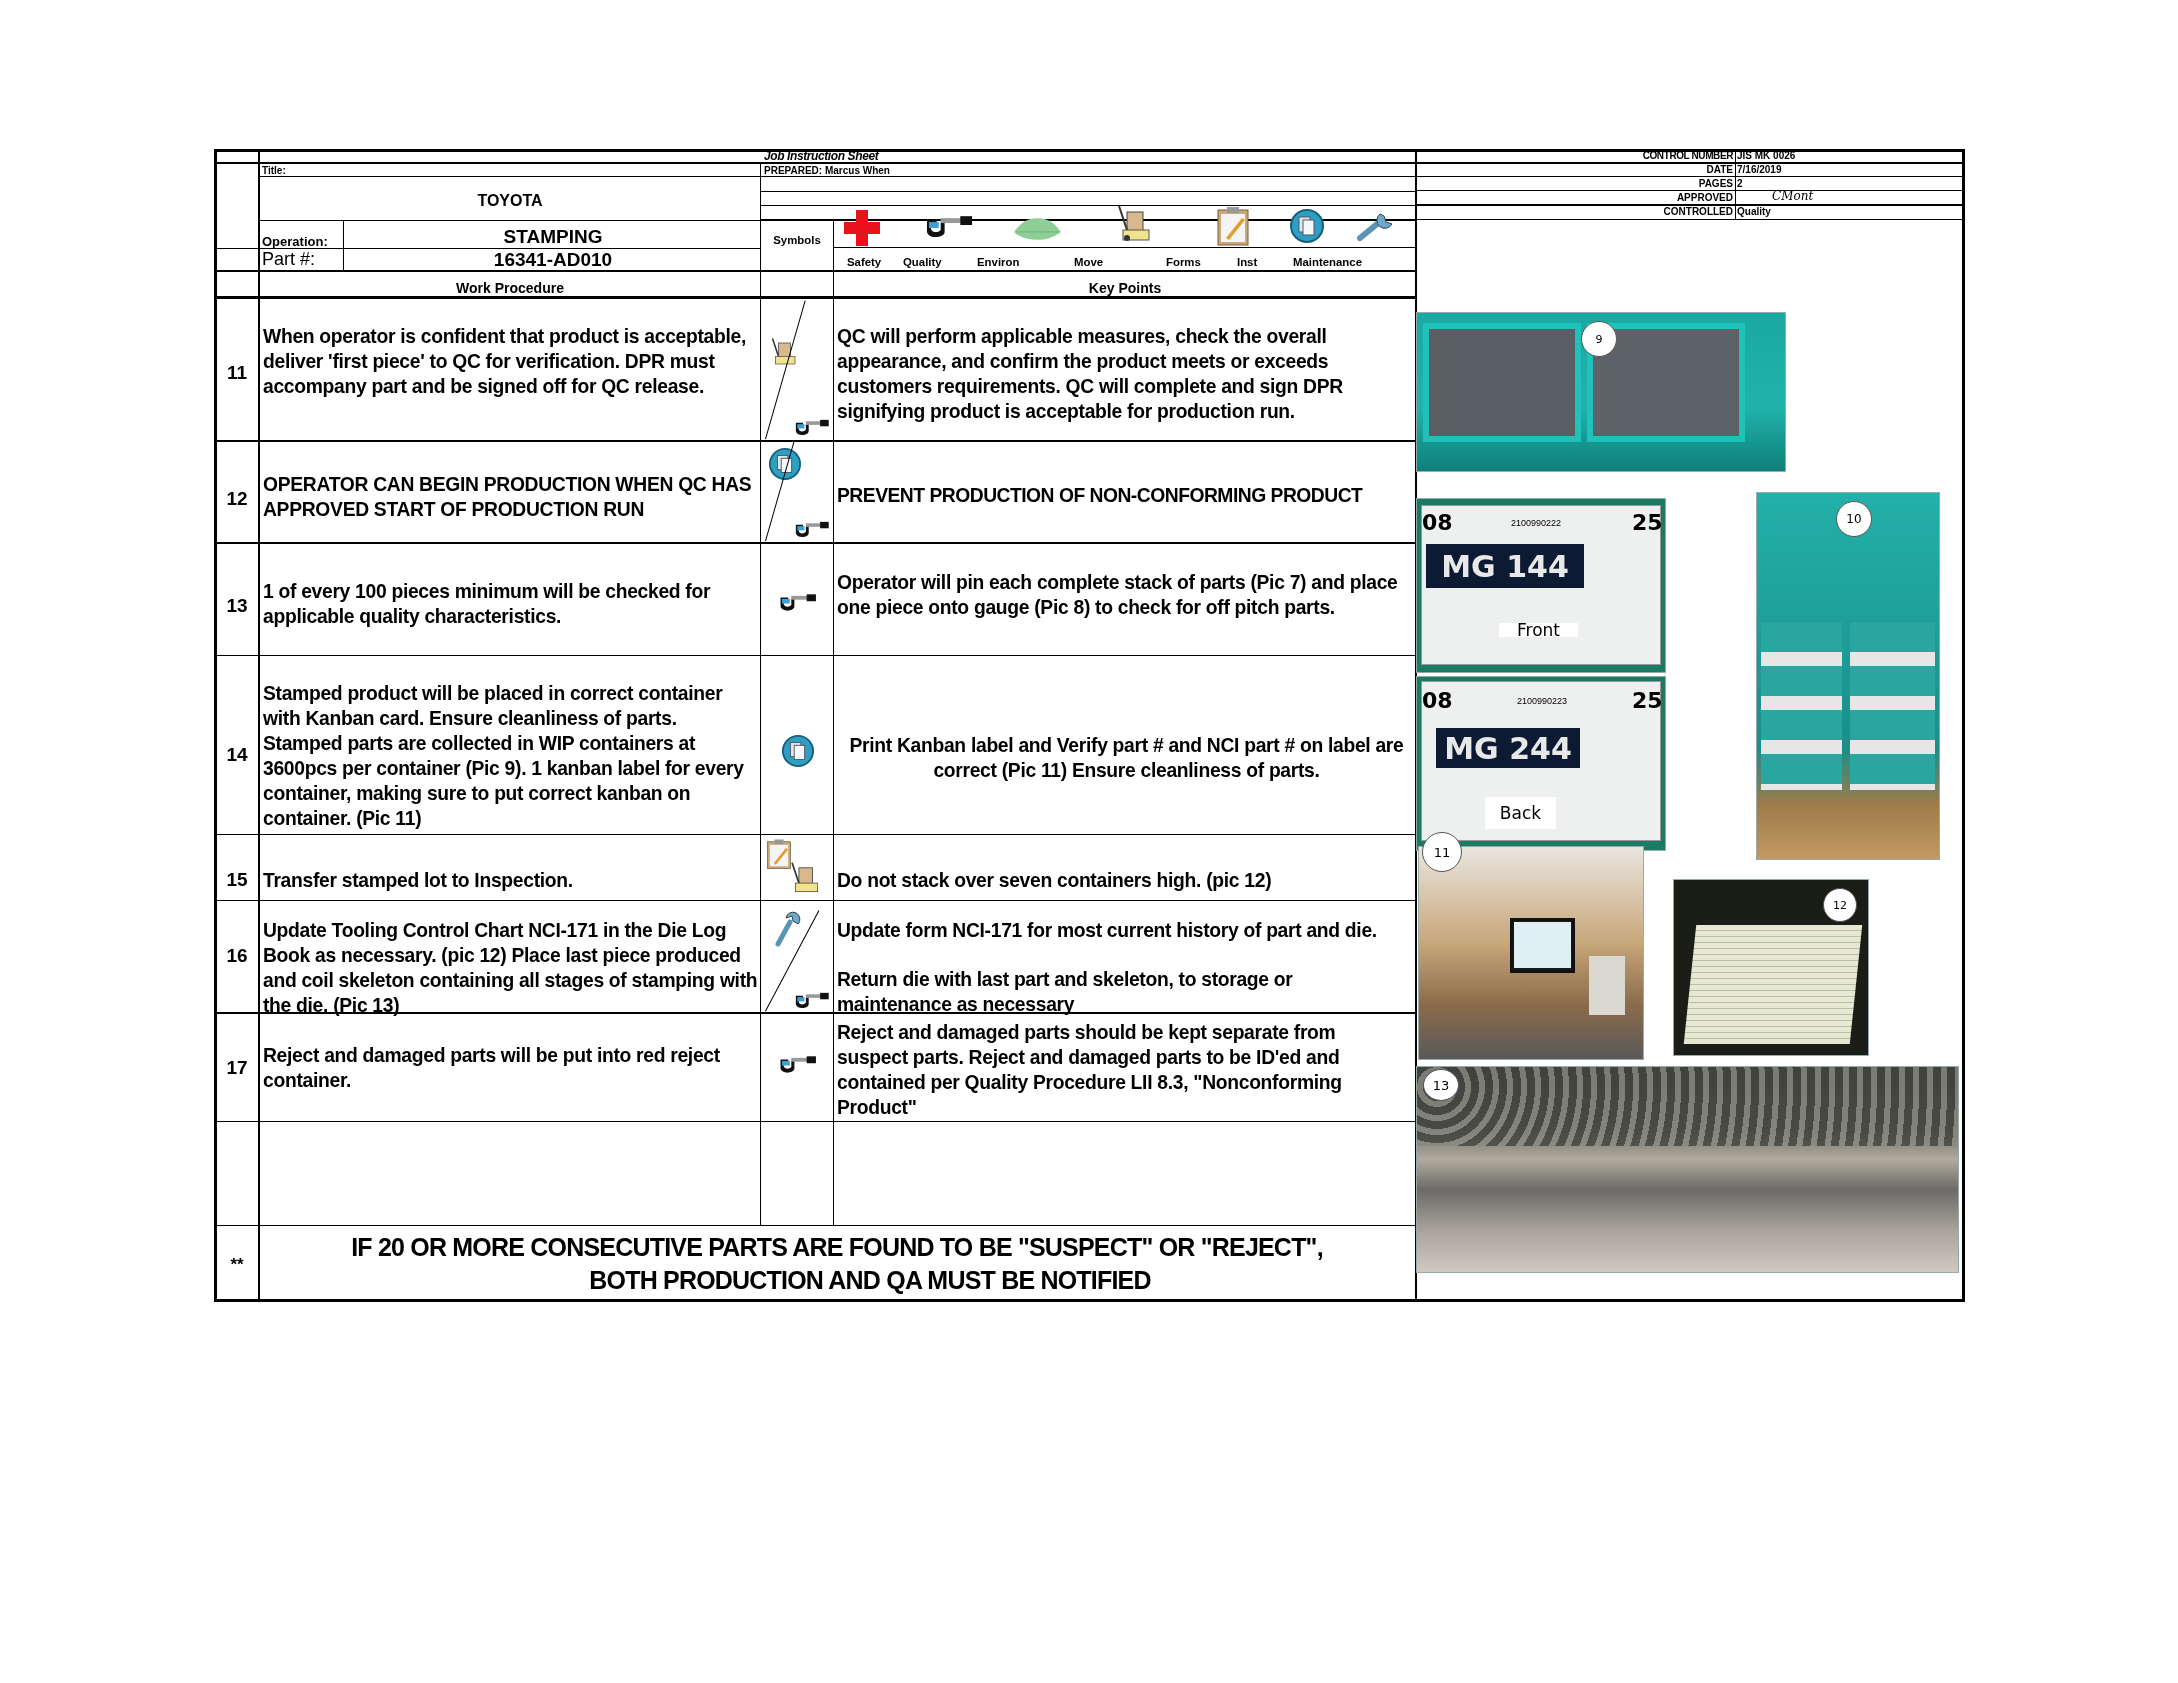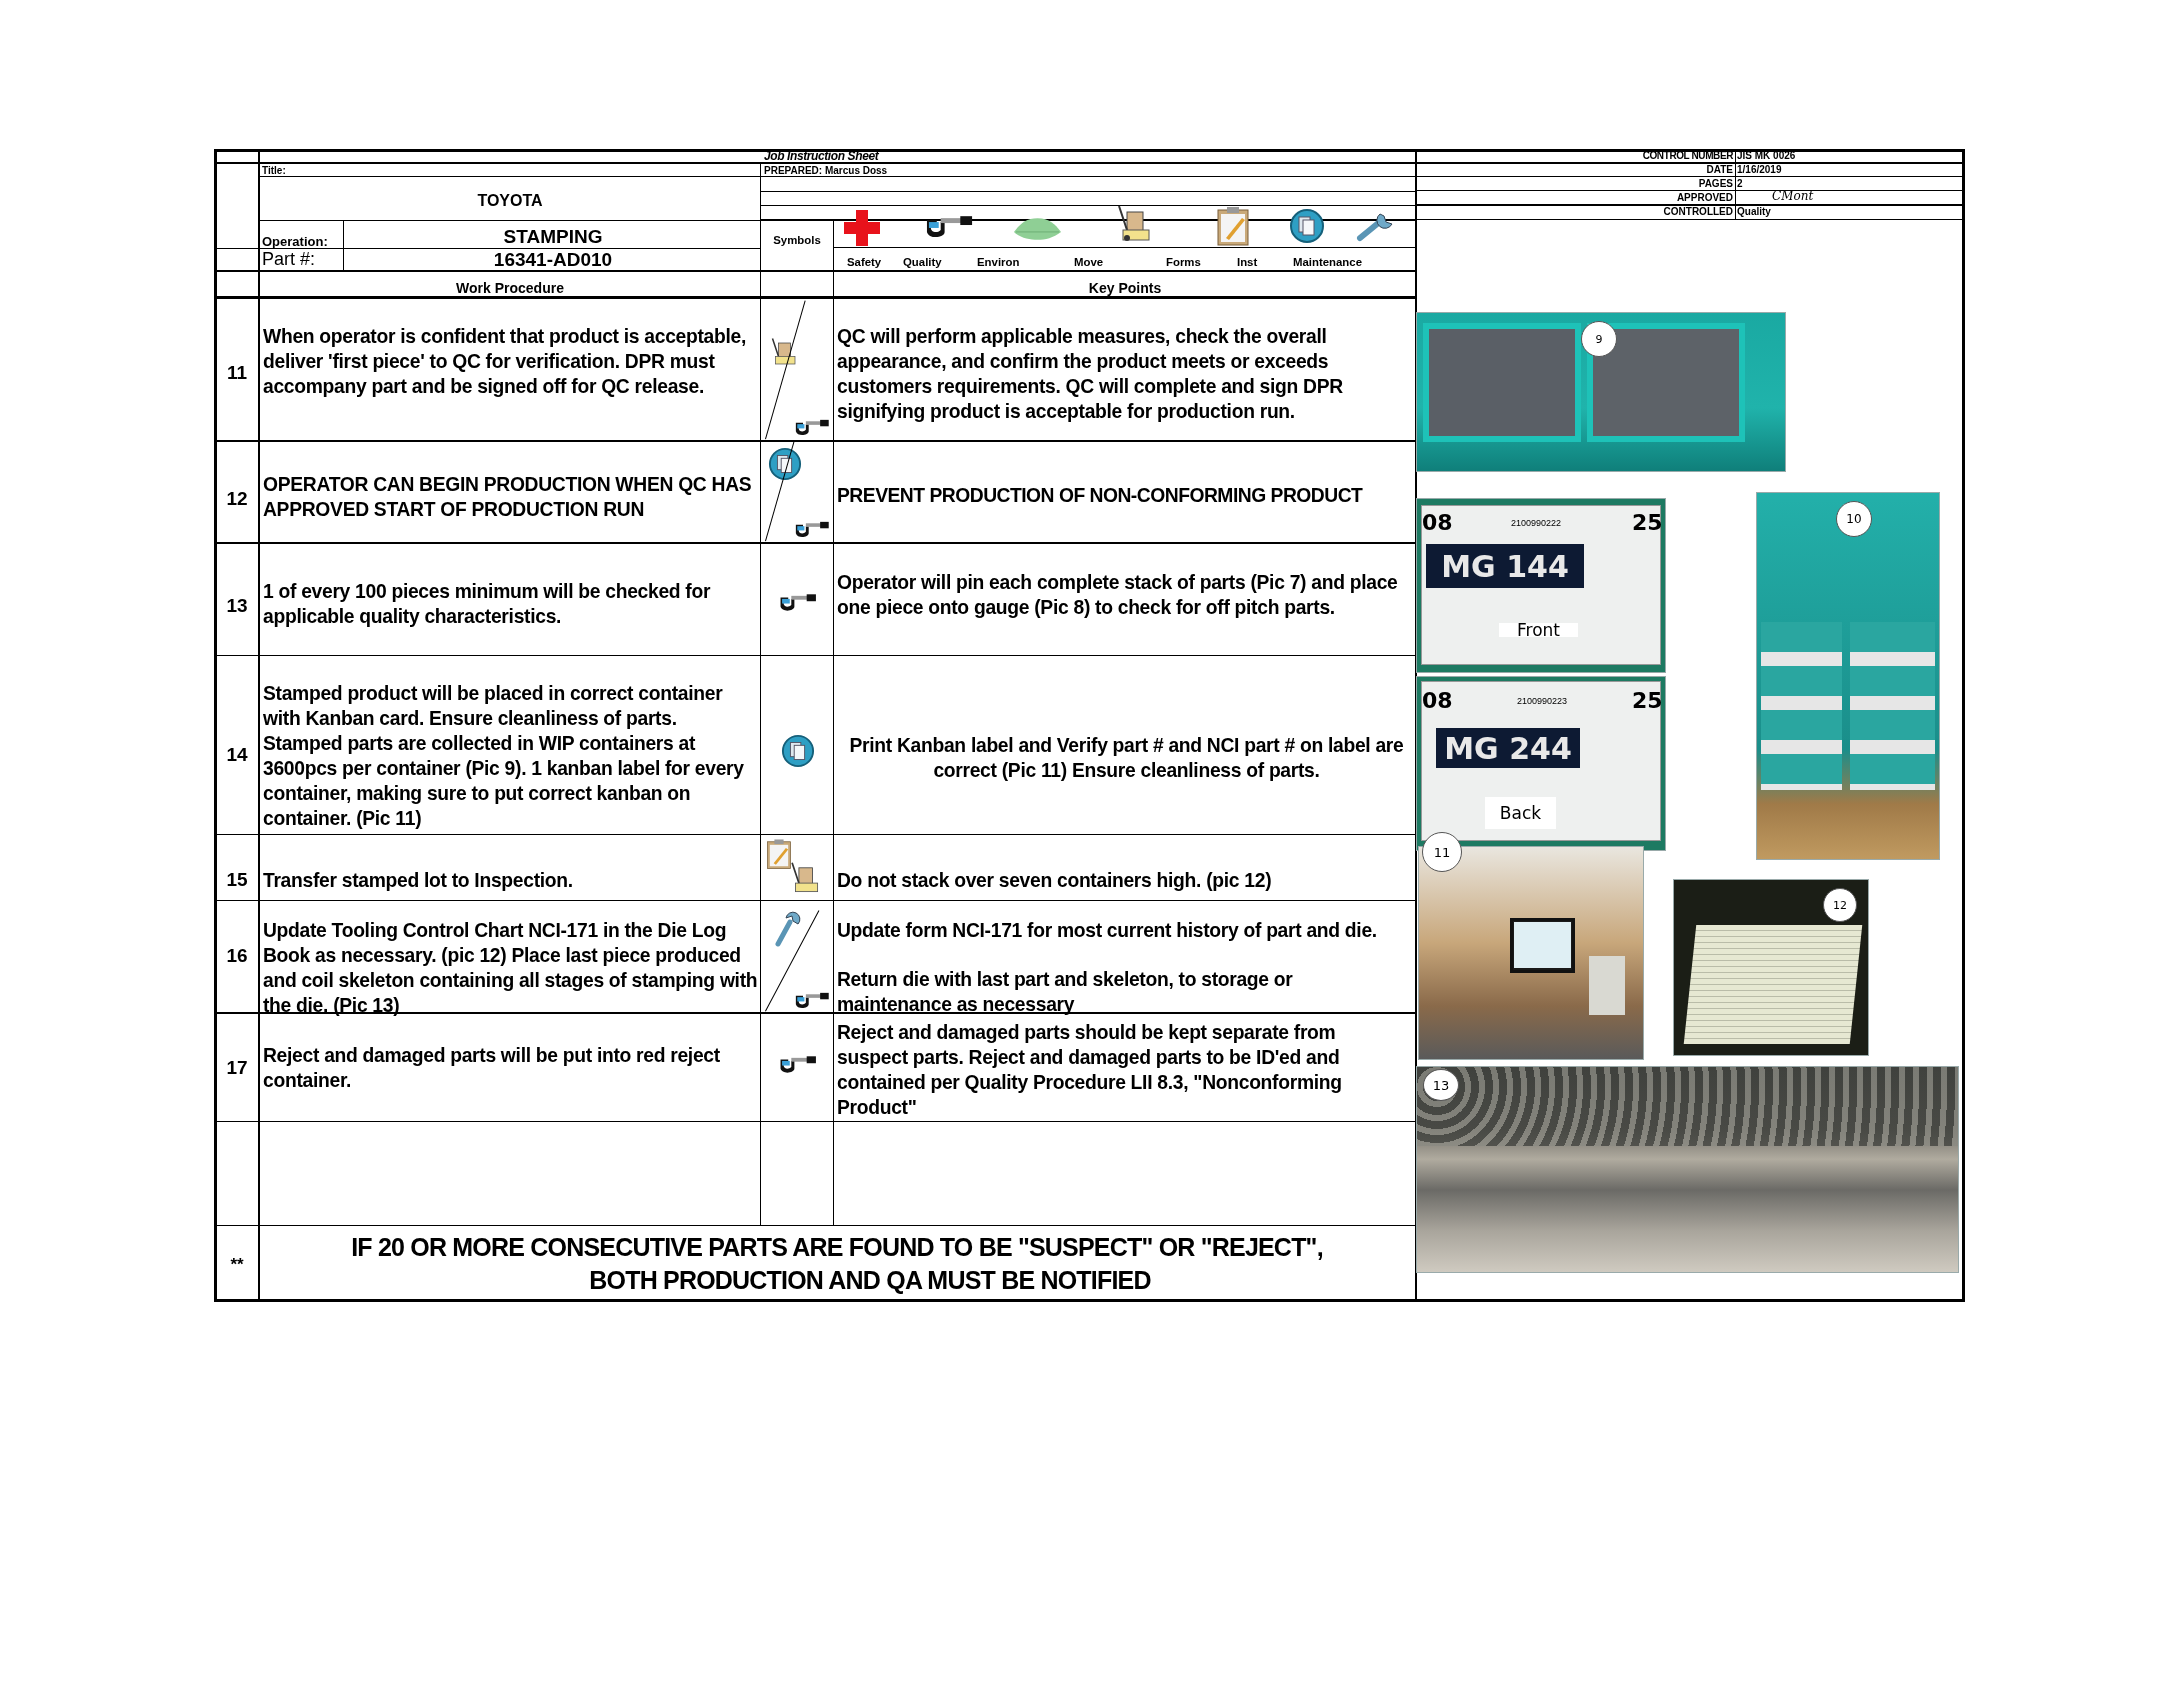--- a/index.html
+++ b/index.html
@@ -71,21 +71,21 @@
   <div class="hl" style="left:214px;top:655px;width:1202px;height:1px;"></div>
   <div class="hl" style="left:214px;top:834px;width:1202px;height:1px;"></div>
   <div class="hl" style="left:214px;top:900px;width:1202px;height:1px;"></div>
   <div class="hl" style="left:214px;top:1012px;width:1202px;height:2px;"></div>
   <div class="hl" style="left:214px;top:1121px;width:1202px;height:1px;"></div>
   <div class="hl" style="left:214px;top:1225px;width:1202px;height:1px;"></div>
 </div>
 
 <div class="txt" style="left:764px;top:149px;font-size:12px;letter-spacing:-0.4px;font-style:italic;">Job Instruction Sheet</div>
 <div class="txt small" style="left:262px;top:165px;font-size:10px;">Title:</div>
-<div class="txt" style="left:764px;top:165px;font-size:10px;">PREPARED:  Marcus Doss</div>
+<div class="txt" style="left:764px;top:165px;font-size:10px;">PREPARED:  Marcus When</div>
 <div class="txt" style="left:259px;top:192px;width:502px;text-align:center;font-size:16px;">TOYOTA</div>
 <div class="txt" style="left:262px;top:234px;font-size:13px;">Operation:</div>
 <div class="txt" style="left:344px;top:226px;width:418px;text-align:center;font-size:19px;">STAMPING</div>
 <div class="txt" style="left:262px;top:249px;font-size:18px;font-weight:normal;">Part #:</div>
 <div class="txt" style="left:344px;top:249px;width:418px;text-align:center;font-size:19px;">16341-AD010</div>
 <div class="txt" style="left:761px;top:234px;width:72px;text-align:center;font-size:11.4px;">Symbols</div>
 <div class="txt" style="left:259px;top:280px;width:502px;text-align:center;font-size:14px;">Work Procedure</div>
 <div class="txt" style="left:834px;top:280px;width:582px;text-align:center;font-size:14px;">Key Points</div>
 
 <div>
@@ -130,21 +130,21 @@
   <div class="legend" style="left:1074px;">Move</div>
   <div class="legend" style="left:1166px;">Forms</div>
   <div class="legend" style="left:1237px;">Inst</div>
   <div class="legend" style="left:1293px;">Maintenance</div>
 </div>
 
 <div>
   <div class="txt" style="left:1416px;top:150px;width:317px;text-align:right;font-size:10px;letter-spacing:-0.4px;">CONTROL NUMBER</div>
   <div class="txt" style="left:1737px;top:150px;font-size:10px;">JIS MK 0026</div>
   <div class="txt" style="left:1416px;top:164px;width:317px;text-align:right;font-size:10px;">DATE</div>
-  <div class="txt" style="left:1737px;top:164px;font-size:10px;">1/16/2019</div>
+  <div class="txt" style="left:1737px;top:164px;font-size:10px;">7/16/2019</div>
   <div class="txt" style="left:1416px;top:178px;width:317px;text-align:right;font-size:10px;">PAGES</div>
   <div class="txt" style="left:1737px;top:178px;font-size:10px;">2</div>
   <div class="txt" style="left:1416px;top:192px;width:317px;text-align:right;font-size:10px;">APPROVED</div>
   <div class="txt" style="left:1772px;top:189px;font-size:12px;font-weight:normal;font-style:italic;font-family:'DejaVu Serif',serif;color:#000000;">CMont</div>
   <div class="txt" style="left:1416px;top:206px;width:317px;text-align:right;font-size:10px;">CONTROLLED</div>
   <div class="txt" style="left:1737px;top:206px;font-size:10px;">Quality</div>
 </div>
 
 <div>
   <div class="num" style="left:214px;top:362px;">11</div>

